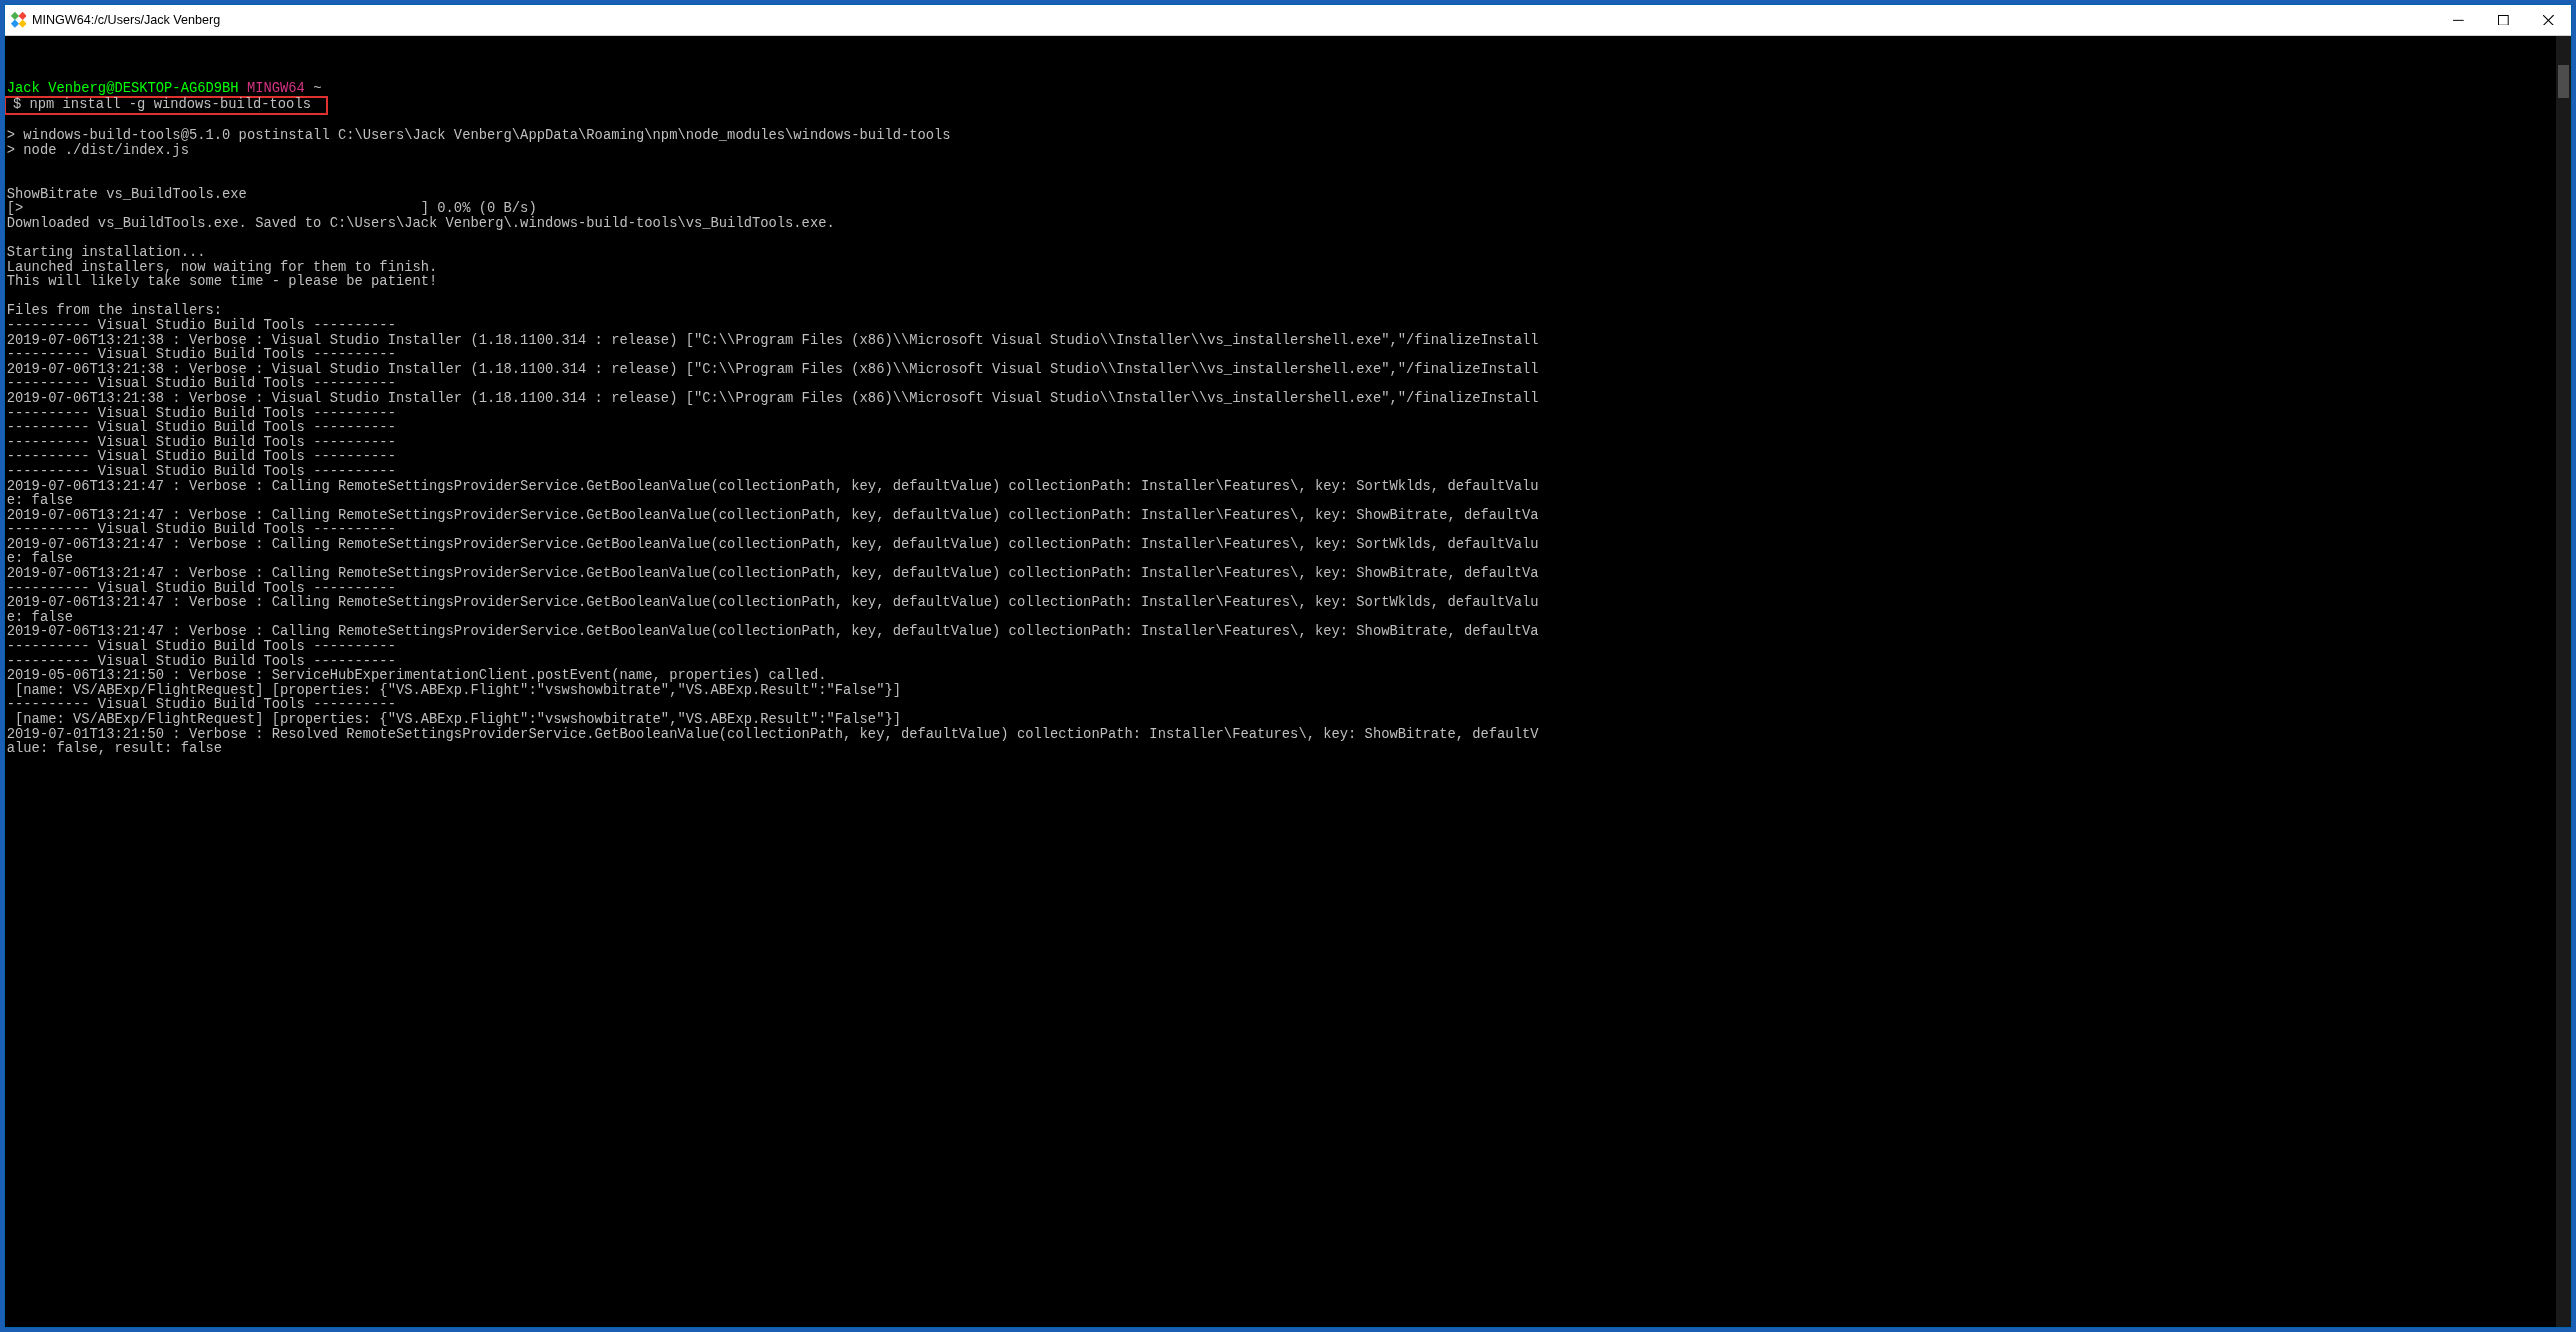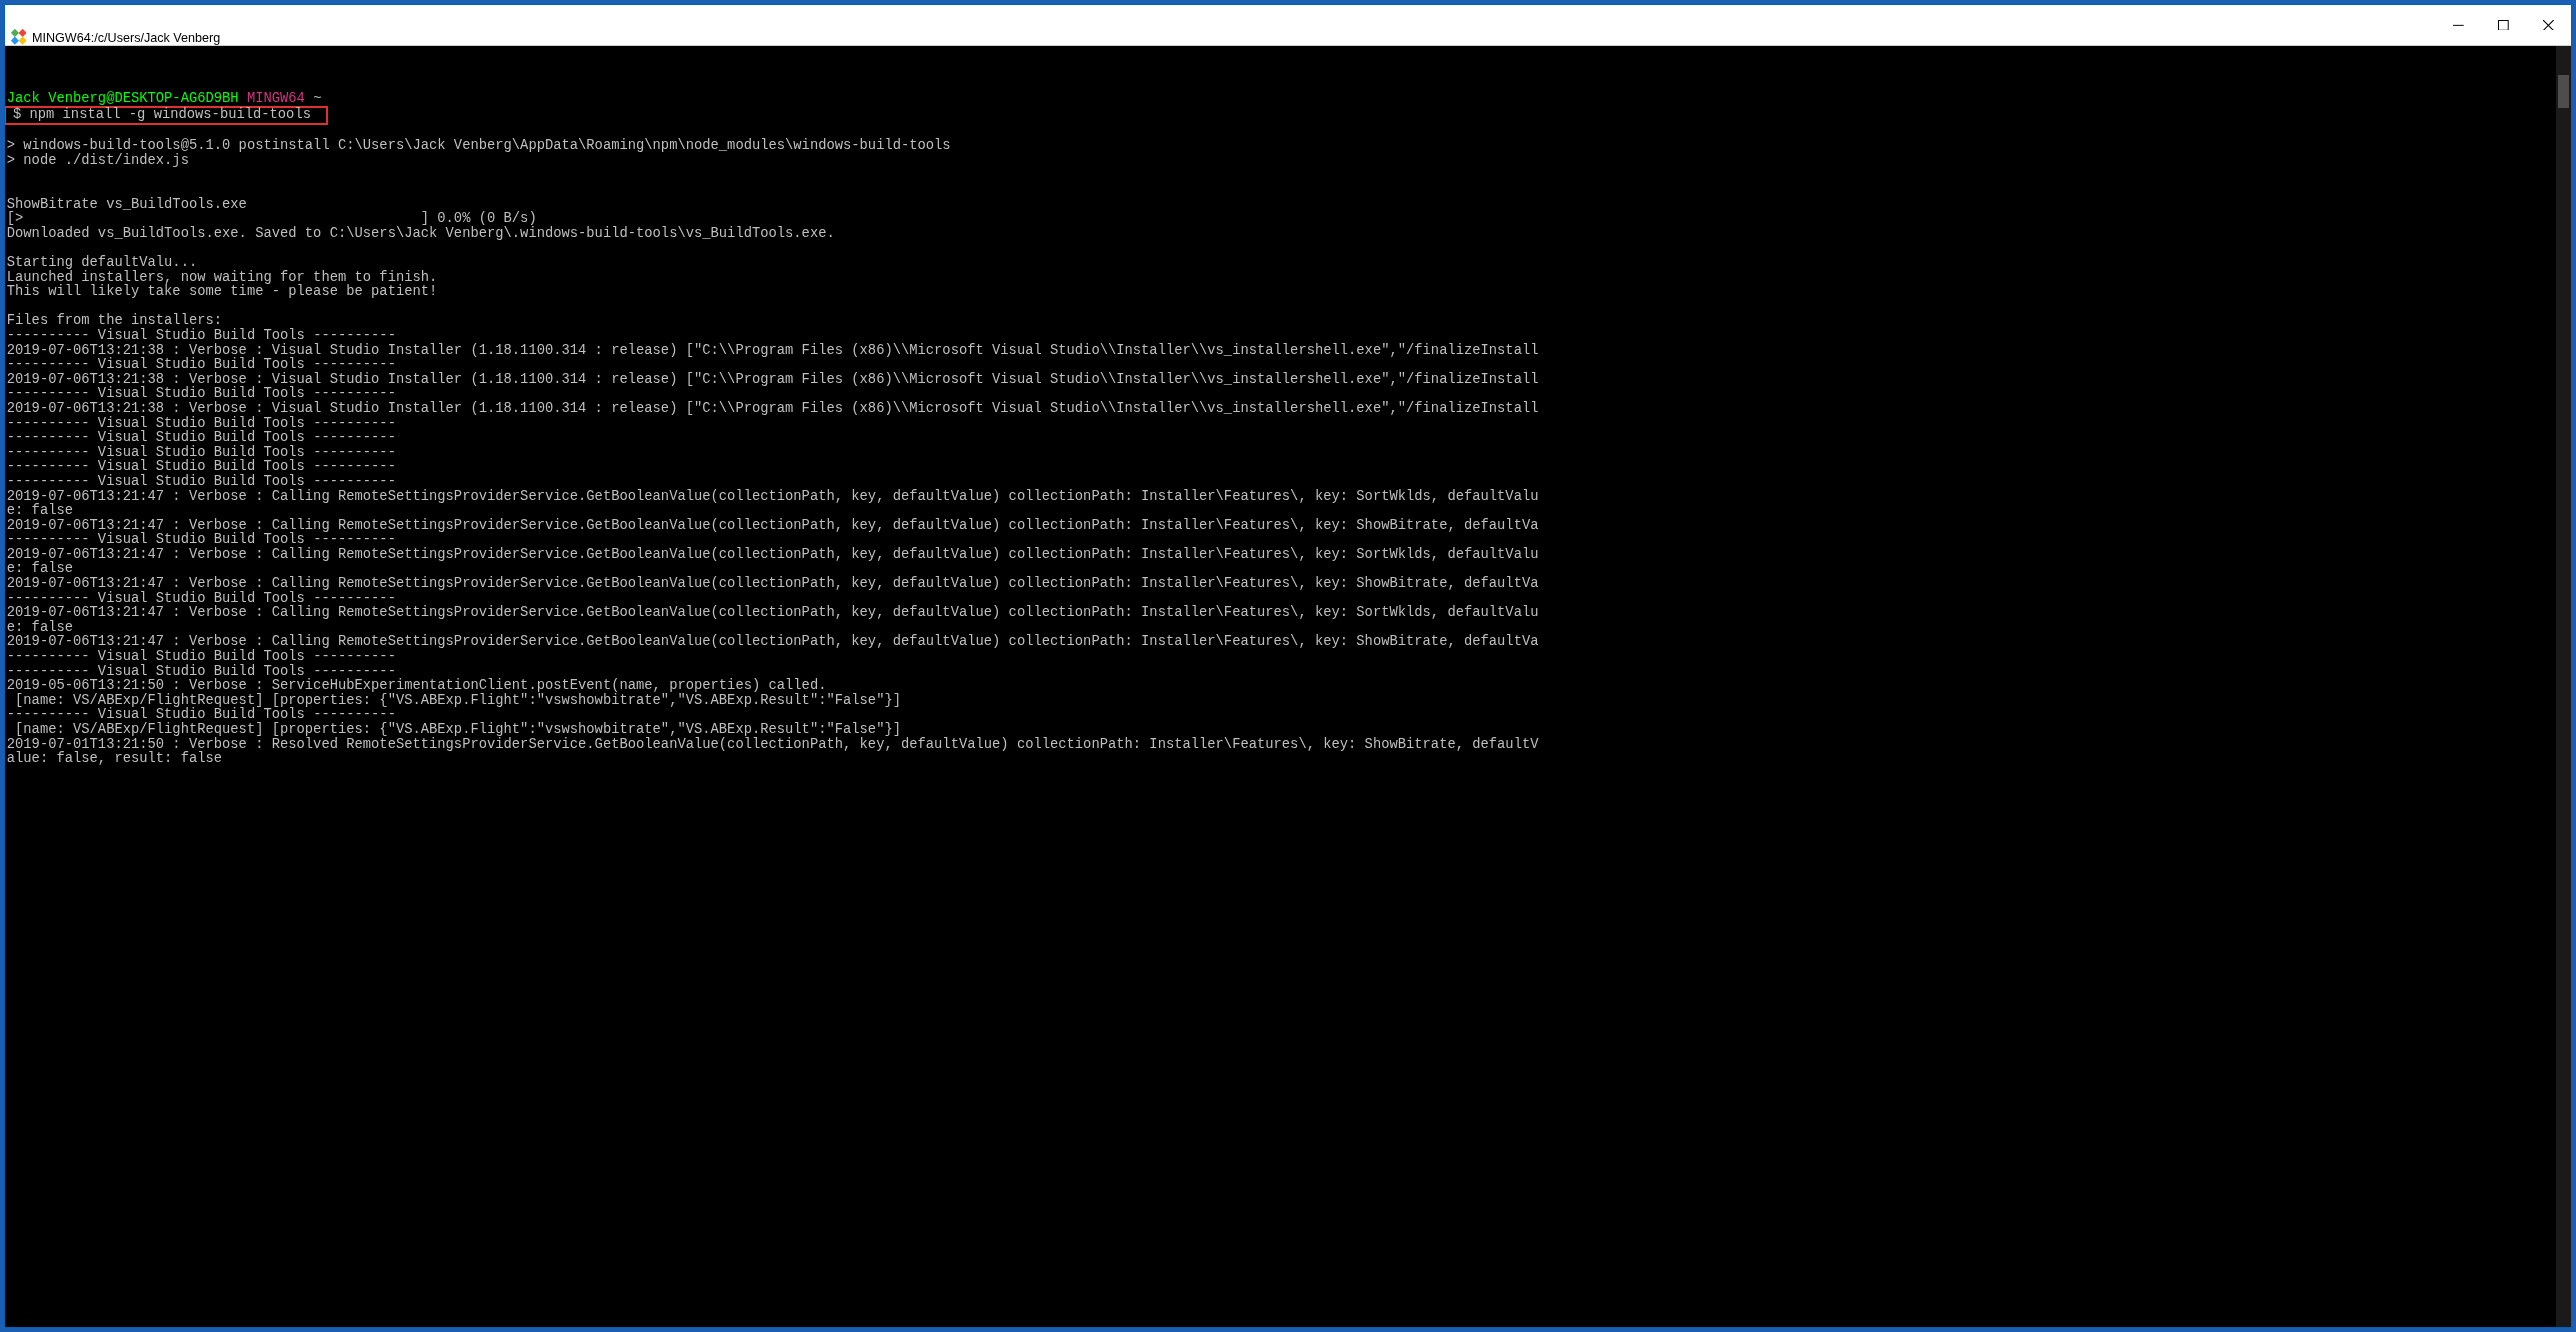--- a/index.html
+++ b/index.html
@@ -12,24 +12,24 @@
   }
   .window-frame {
     position: absolute;
     inset: 3.9px;
     background: #ffffff;
     display: flex;
     flex-direction: column;
     border: 1px solid #0063b1;
   }
   .titlebar {
-    height: 41px;
+    height: 31px;
     background: #ffffff;
     display: flex;
-    align-items: flex-end;
+    align-items: center;
     padding-left: 5.8px;
     flex-shrink: 0;
     border-bottom: 1px solid #d0d0d0;
   }
   .titlebar .app-icon {
     width: 15.5px; height: 15.5px;
     margin-right: 5.8px;
     position: relative;
   }
   .titlebar .app-icon svg { width: 15.5px; height: 15.5px; display:block; }
@@ -135,21 +135,21 @@
 <span class="highlight-box"><span>$</span> <span>npm install -g windows-build-tools</span> </span>
 
 <span>&gt; windows-build-tools@5.1.0 postinstall C:\Users\Jack Venberg\AppData\Roaming\npm\node_modules\windows-build-tools</span>
 <span>&gt; node ./dist/index.js</span>
 
 
 <span>ShowBitrate vs_BuildTools.exe</span>
 <span>[&gt;                                                ] 0.0% (0 B/s)</span>
 <span>Downloaded vs_BuildTools.exe. Saved to C:\Users\Jack Venberg\.windows-build-tools\vs_BuildTools.exe.</span>
 
-<span>Starting defaultValu...</span>
+<span>Starting installation...</span>
 <span>Launched installers, now waiting for them to finish.</span>
 <span>This will likely take some time - please be patient!</span>
 
 <span>Files from the installers:</span>
 <span><span class="sep-dashes">---------- </span><span class="vsbt">Visual Studio Build Tools</span><span class="sep-dashes"> ----------</span></span>
 <span>2019-07-06T13:21:38 : Verbose : Visual Studio Installer (1.18.1100.314 : release) ["C:\\Program Files (x86)\\Microsoft Visual Studio\\Installer\\vs_installershell.exe","/finalizeInstall</span>
 <span><span class="sep-dashes">---------- </span><span class="vsbt">Visual Studio Build Tools</span><span class="sep-dashes"> ----------</span></span>
 <span>2019-07-06T13:21:38 : Verbose : Visual Studio Installer (1.18.1100.314 : release) ["C:\\Program Files (x86)\\Microsoft Visual Studio\\Installer\\vs_installershell.exe","/finalizeInstall</span>
 <span><span class="sep-dashes">---------- </span><span class="vsbt">Visual Studio Build Tools</span><span class="sep-dashes"> ----------</span></span>
 <span>2019-07-06T13:21:38 : Verbose : Visual Studio Installer (1.18.1100.314 : release) ["C:\\Program Files (x86)\\Microsoft Visual Studio\\Installer\\vs_installershell.exe","/finalizeInstall</span>

